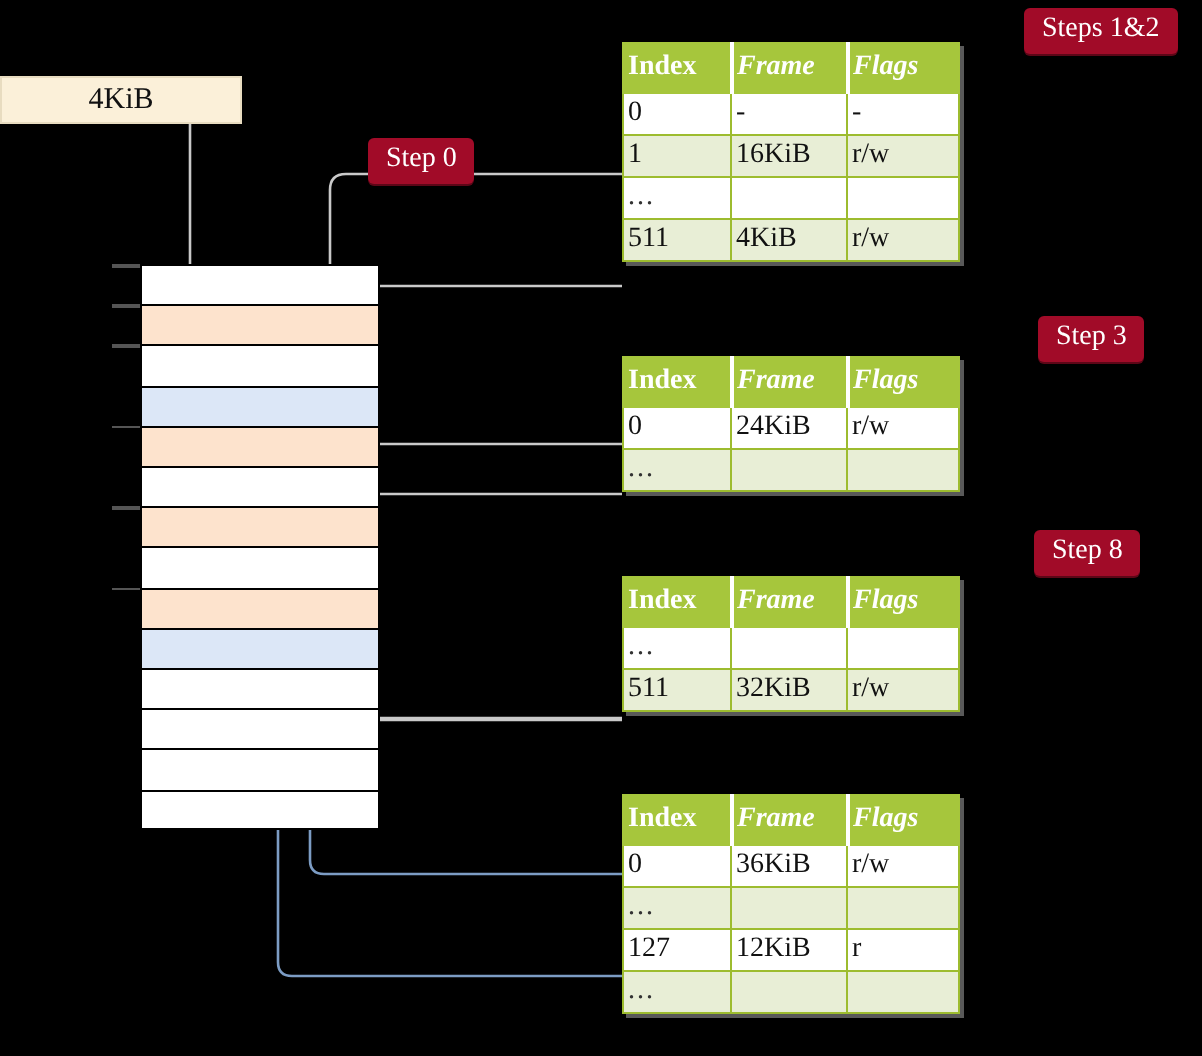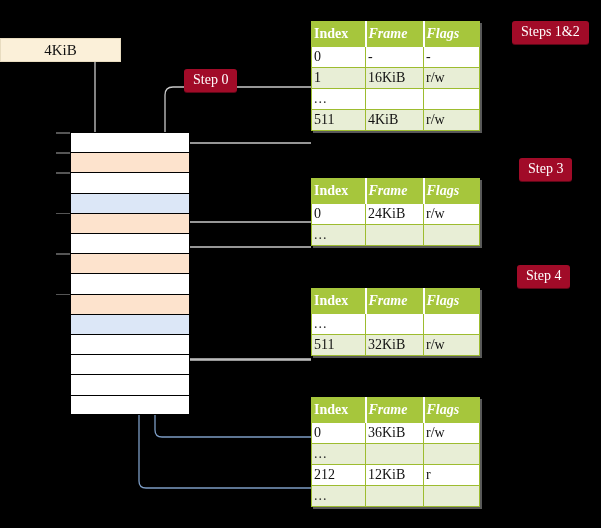--- a/index.html
+++ b/index.html
@@ -108,23 +108,23 @@
                L141,429 Q134,429 134,422 L134,330" stroke="none"></path>
       <path d="M311,488 L146,488 Q139,488 139,481 L139,330" marker-end="url(#ablue)"></path>
     </g>
   </svg>
 
   <div class="cream-box" style="left:0px;top:38px;width:121px;height:24px;">
     <span>4KiB</span>
   </div>
 
   <div class="chip" style="left:184px;top:41px;margin-top:28px;">Step 0</div>
-  <div class="chip" style="left:512px;top:21px;">Steps 1&amp;2</div>
+  <div class="chip" style="left:512px;top:4px;">Steps 1&amp;2</div>
   <div class="chip" style="left:519px;top:158px;">Step 3</div>
-  <div class="chip" style="left:517px;top:265px;">Step 4</div>
+  <div class="chip" style="left:517px;top:265px;">Step 8</div>
 
   <div class="mem" id="memgrid" style="left:70px;top:132px;width:120px;height:283px;">
       <div class="mrow" style="top: 0px; height: 20.2px; width: 120px; background: rgb(255, 255, 255);"></div>
       <div class="mrow" style="top: 20.2px; height: 20.2px; width: 120px; background: rgb(253, 227, 205);"></div>
       <div class="mrow" style="top: 40.4px; height: 20.2px; width: 120px; background: rgb(255, 255, 255);"></div>
       <div class="mrow" style="top: 60.6px; height: 20.2px; width: 120px; background: rgb(220, 231, 247);"></div>
       <div class="mrow" style="top: 80.8px; height: 20.2px; width: 120px; background: rgb(253, 227, 205);"></div>
       <div class="mrow" style="top: 101px; height: 20.2px; width: 120px; background: rgb(255, 255, 255);"></div>
       <div class="mrow" style="top: 121.2px; height: 20.2px; width: 120px; background: rgb(253, 227, 205);"></div>
       <div class="mrow" style="top: 141.4px; height: 20.2px; width: 120px; background: rgb(255, 255, 255);"></div>
@@ -251,21 +251,21 @@
           <td>0</td>
           <td>36KiB</td>
           <td>r/w</td>
         </tr>
         <tr class="even">
           <td class="dots">...</td>
           <td></td>
           <td></td>
         </tr>
         <tr class="odd">
-          <td>212</td>
+          <td>127</td>
           <td>12KiB</td>
           <td>r</td>
         </tr>
         <tr class="even">
           <td class="dots">...</td>
           <td></td>
           <td></td>
         </tr>
       </tbody>
   </table>

